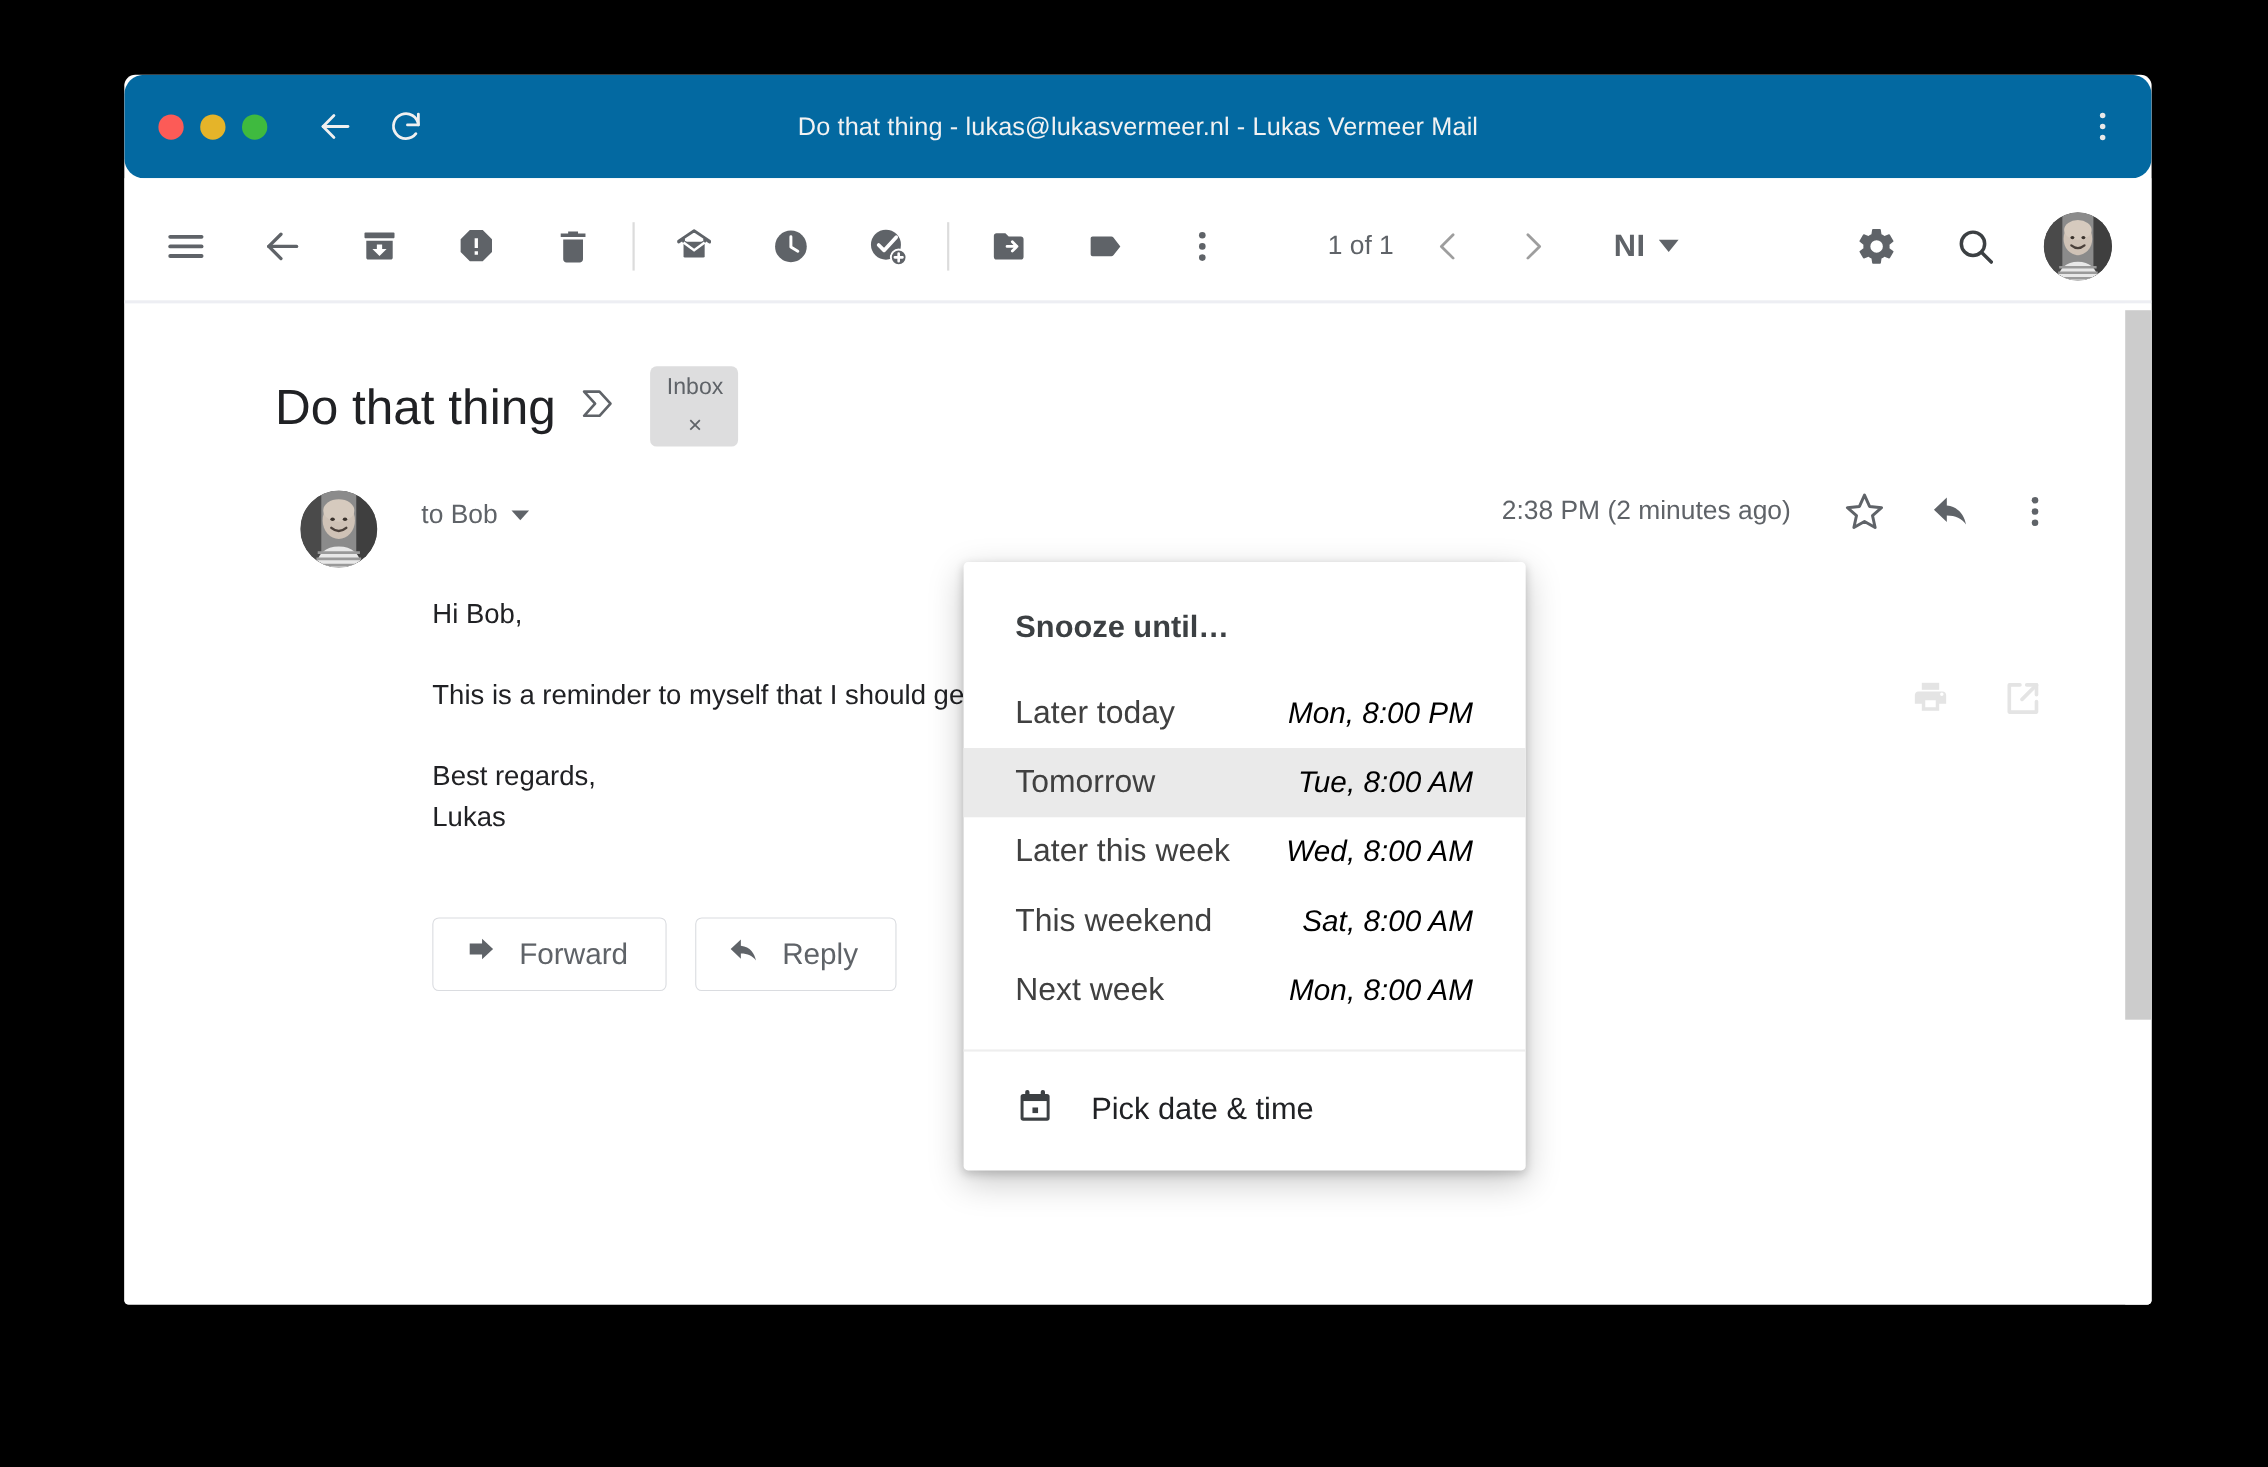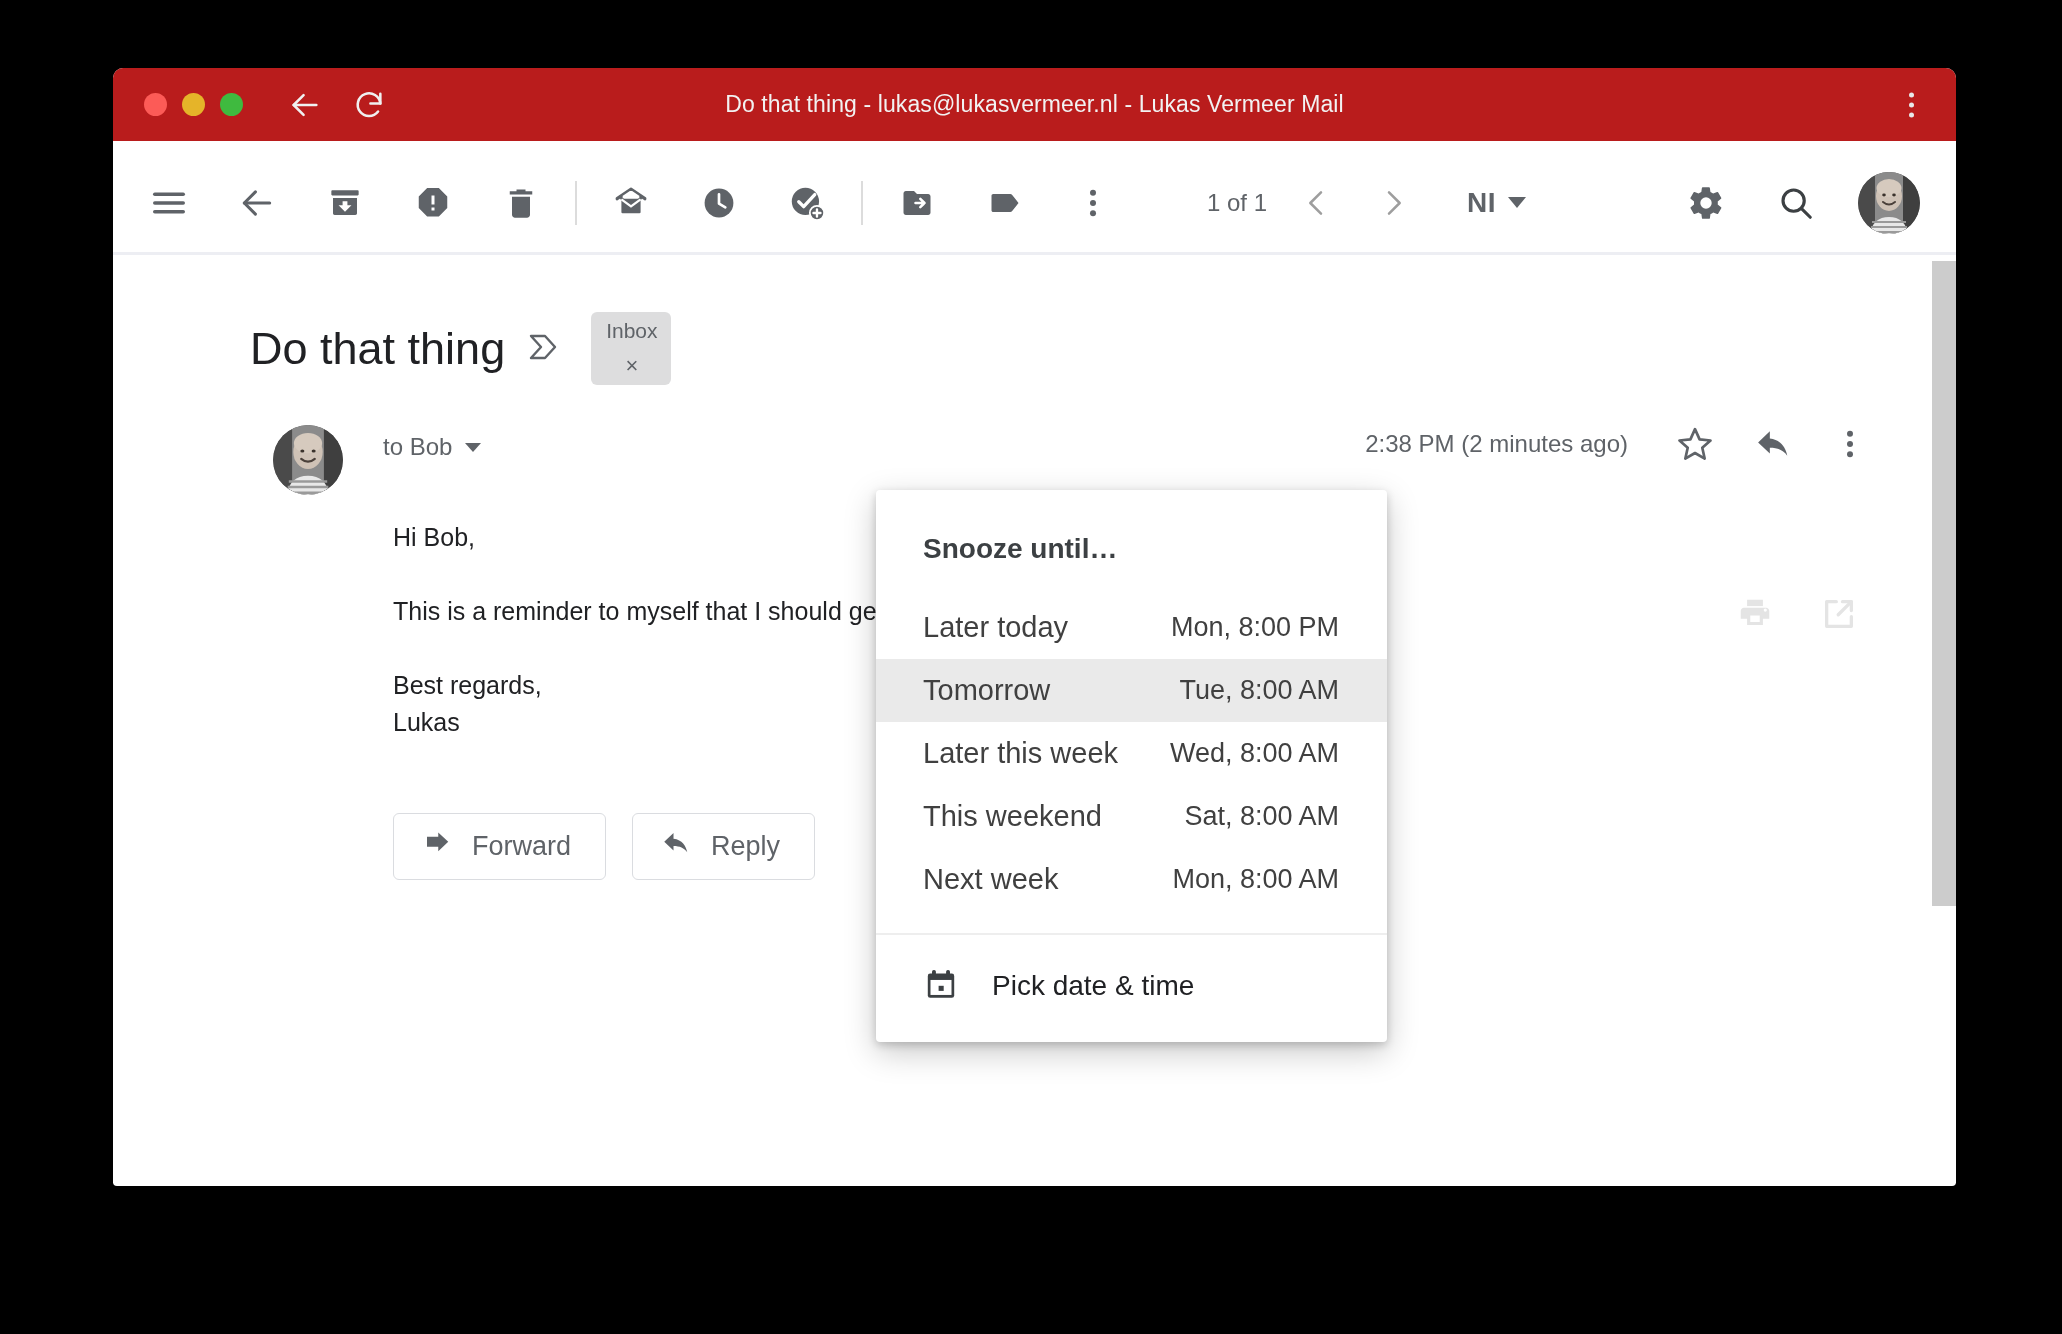--- a/index.html
+++ b/index.html
@@ -27,24 +27,25 @@
     top: 68px;
     width: 1843px;
     height: 1118px;
     background: #ffffff;
     border-radius: 10px 10px 4px 4px;
     overflow: hidden;
   }
 
   .titlebar {
     position: relative;
-    height: 73px;
-    background: #b91c1c;
-    display: flex;
-    align-items: center;
+    height: 94px;
+    background: #0369a1;
+    display: flex;
+    align-items: center;
+    border-radius: 18px;
   }
 
   .traffic-lights {
     display: flex;
     align-items: center;
     gap: 15px;
     margin-left: 31px;
   }
   .dot { width: 23px; height: 23px; border-radius: 50%; display:block; }
   .dot.red { background: #fc5b57; }
@@ -354,21 +355,22 @@
     height: 63px;
     cursor: pointer;
   }
   .snooze-item.active { background: #eaeaea; }
   .snooze-item .si-label {
     font-size: 29px;
     color: #404040;
   }
   .snooze-item .si-value {
     font-size: 27px;
-    color: #404040;
+    color: #000000;
+    font-style: italic;
   }
   .snooze-sep {
     height: 2px;
     background: #eeeeee;
     margin: 22px 0 0 0;
   }
   .snooze-pick {
     display: flex;
     align-items: center;
     gap: 33px;

